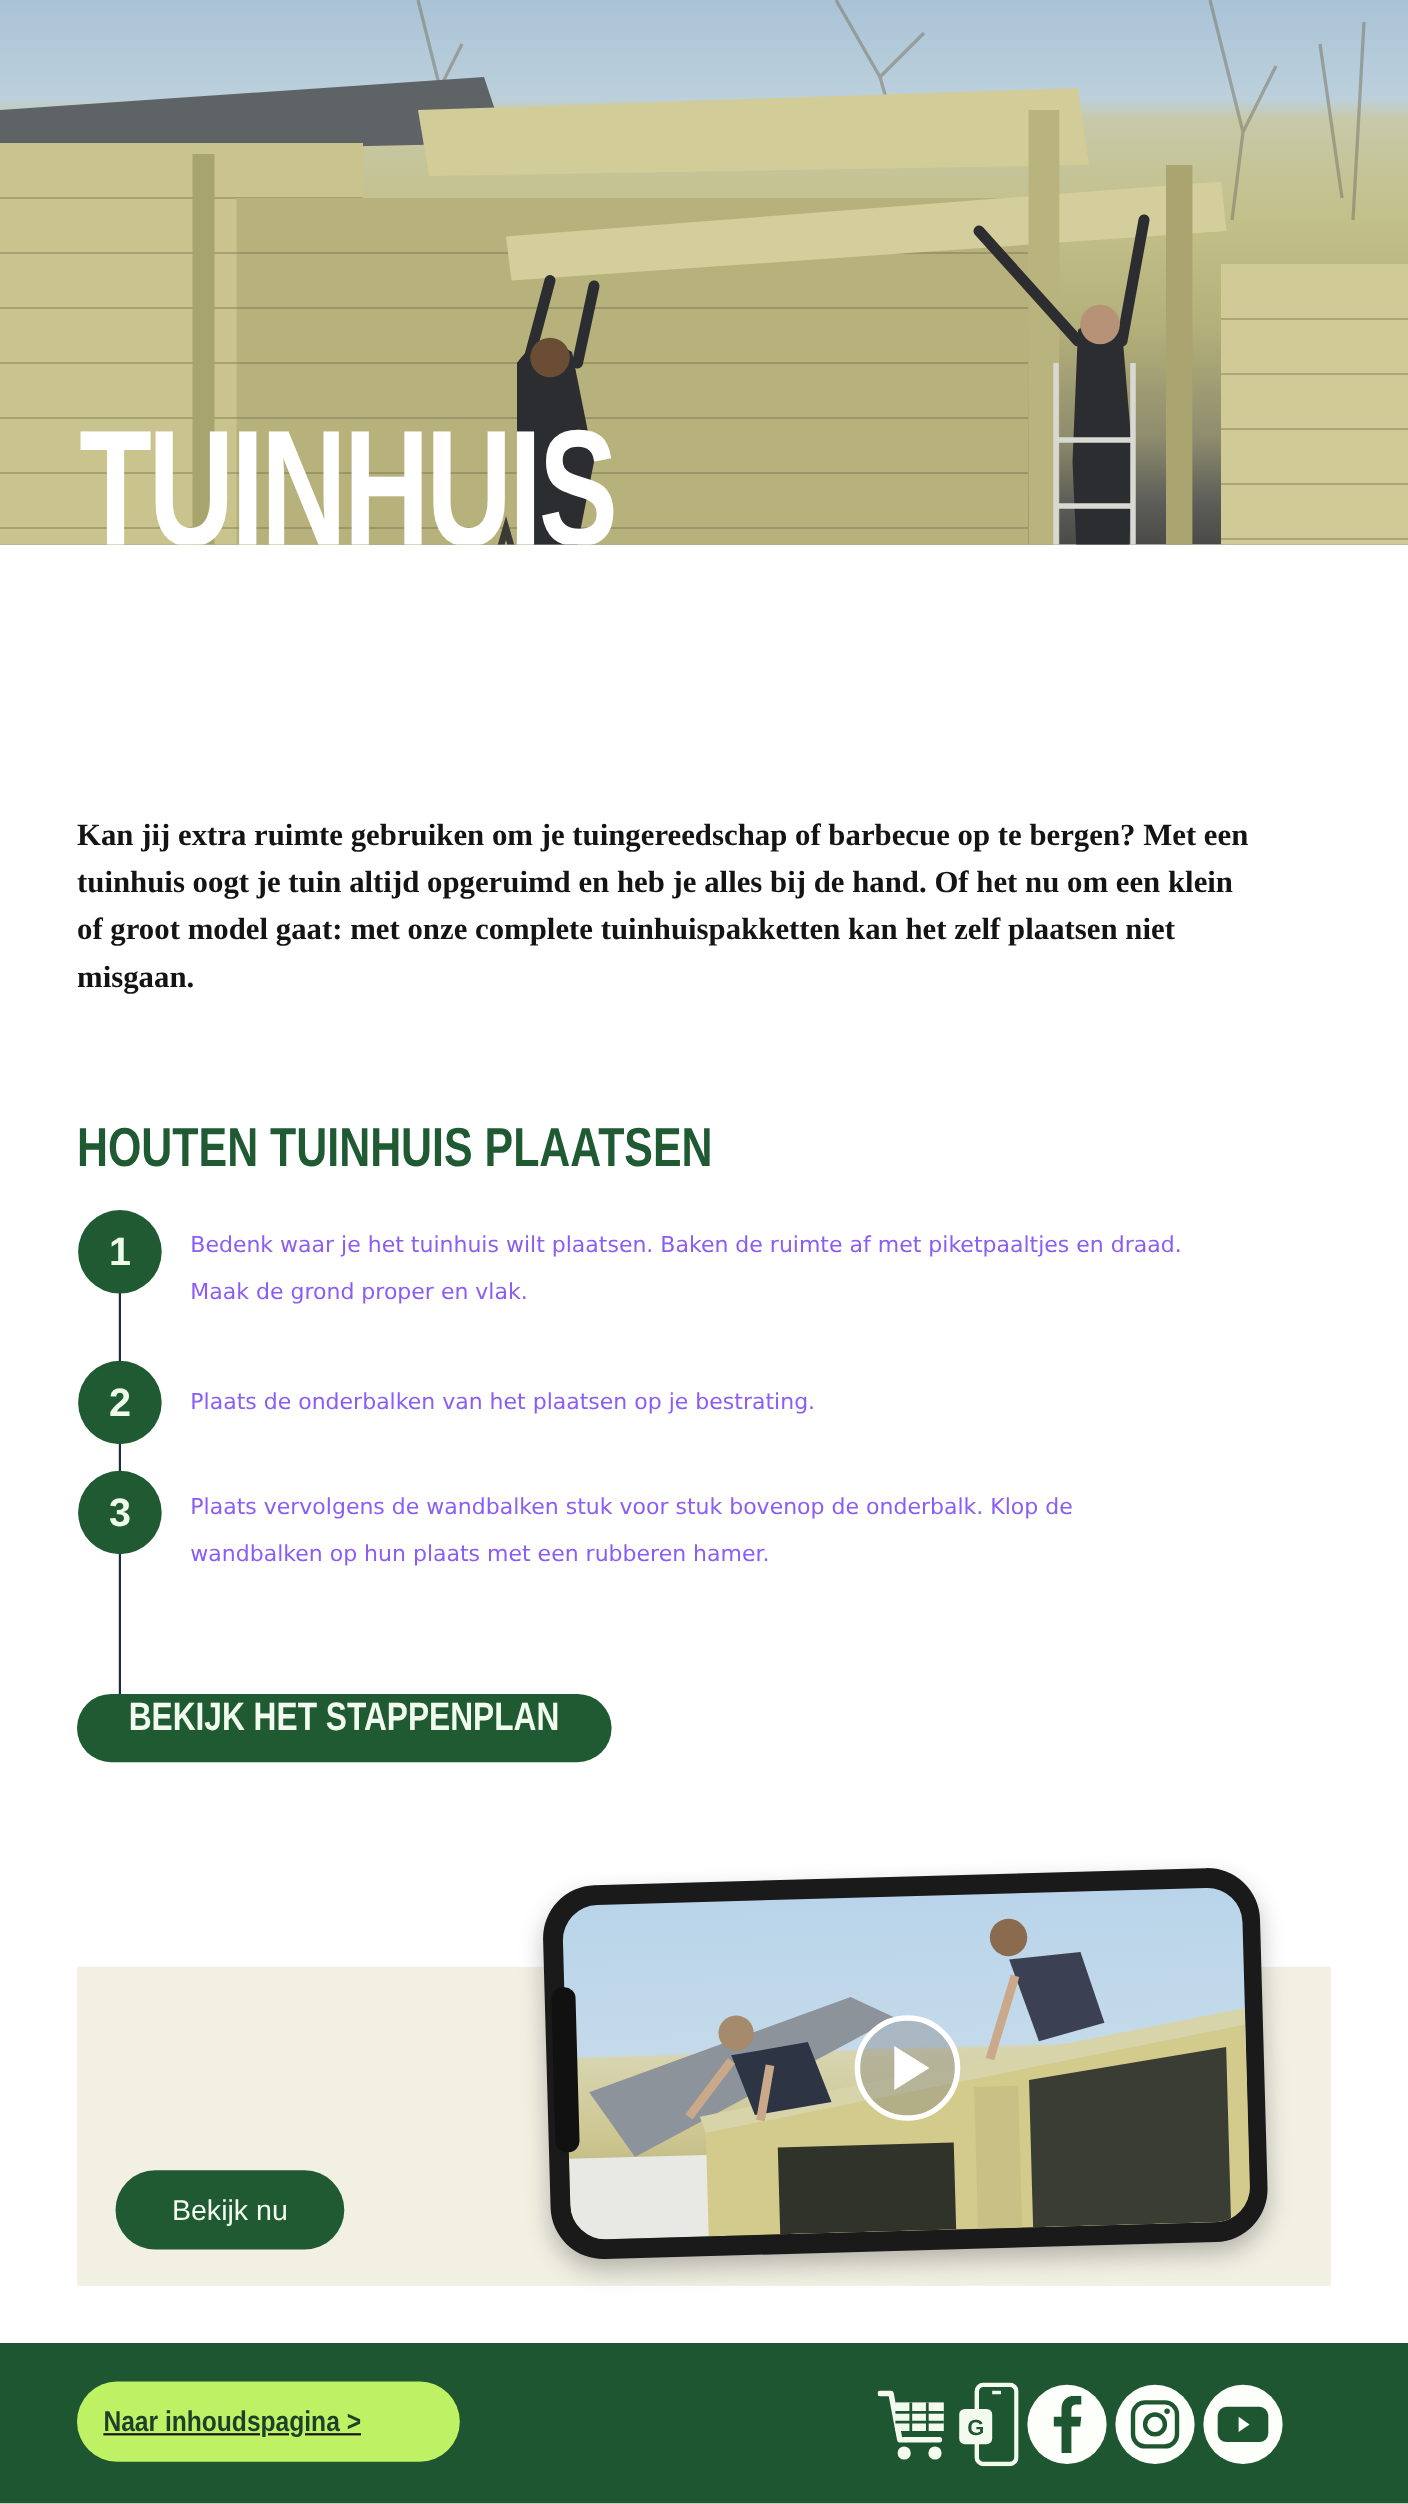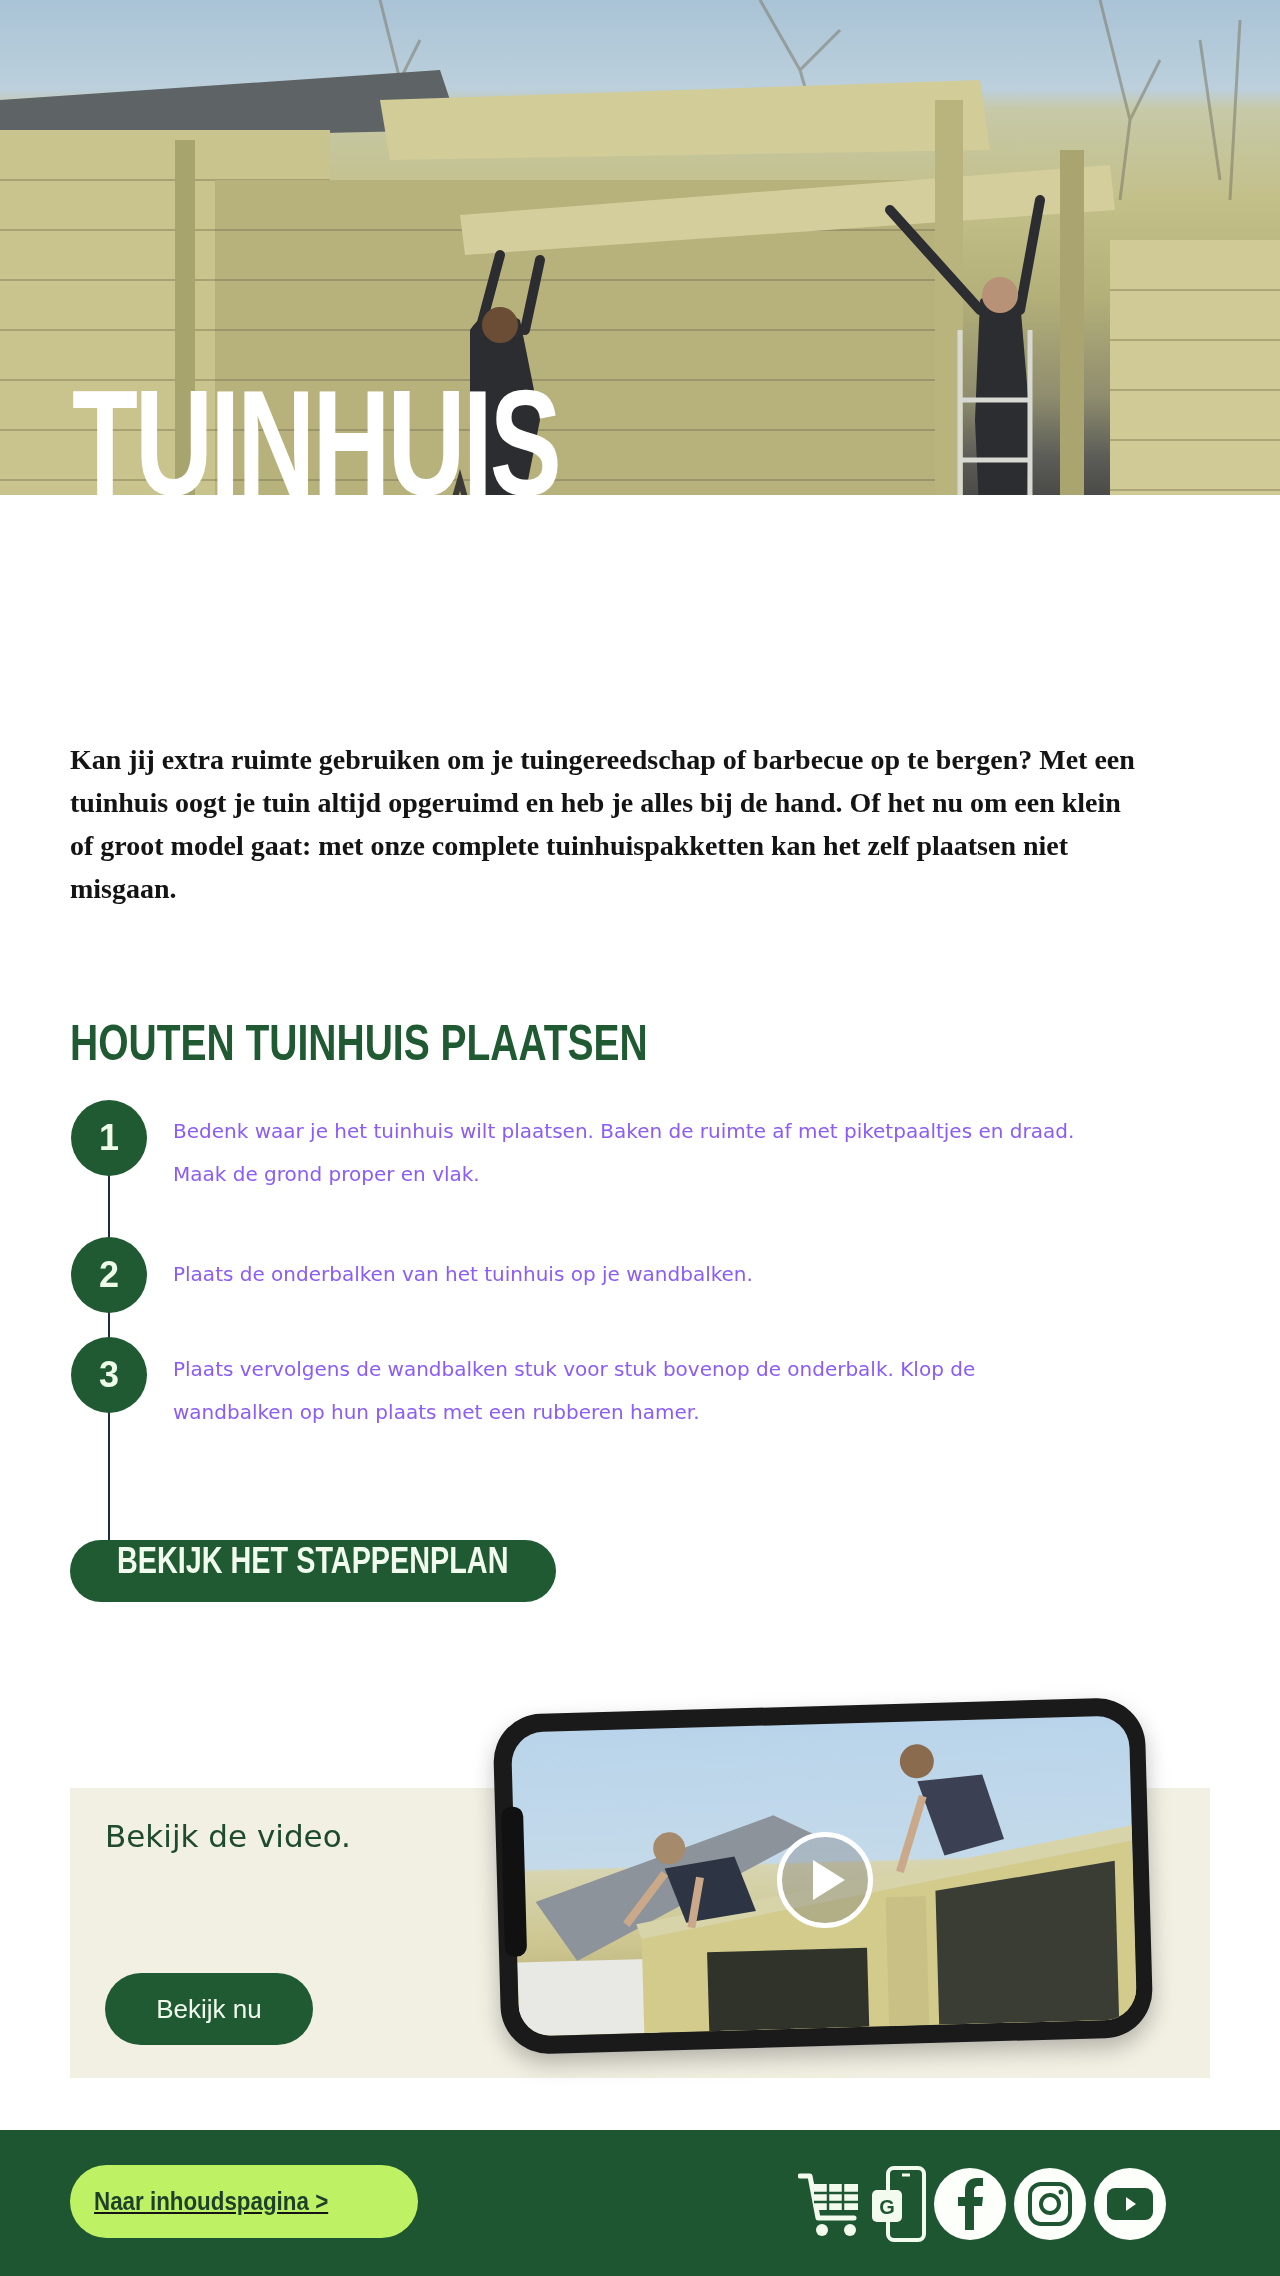--- a/index.html
+++ b/index.html
@@ -164,32 +164,31 @@
 <p class="intro">Kan jij extra ruimte gebruiken om je tuingereedschap of barbecue op te bergen? Met een tuinhuis oogt je tuin altijd opgeruimd en heb je alles bij de hand. Of het nu om een klein of groot model gaat: met onze complete tuinhuispakketten kan het zelf plaatsen niet misgaan.</p>
 
 <h2 class="section-heading">HOUTEN TUINHUIS PLAATSEN</h2>
 
 <div class="timeline-line"></div>
 
 <div class="step-circle" style="top:1100px;">1</div>
 <p class="step-text" style="top:1110px; width:960px;">Bedenk waar je het tuinhuis wilt plaatsen. Baken de ruimte af met piketpaaltjes en draad. Maak de grond proper en vlak.</p>
 
 <div class="step-circle" style="top:1237px;">2</div>
-<p class="step-text" style="top:1253px;">Plaats de onderbalken van het tuinhuis op je wandbalken.</p>
+<p class="step-text" style="top:1253px;">Plaats de onderbalken van het plaatsen op je bestrating.</p>
 
 <div class="step-circle" style="top:1337px;">3</div>
 <p class="step-text" style="top:1348px; width:900px;">Plaats vervolgens de wandbalken stuk voor stuk bovenop de onderbalk. Klop de wandbalken op hun plaats met een rubberen hamer.</p>
 
 <div class="cta-button">
   <span>BEKIJK HET STAPPENPLAN</span>
 </div>
 
 <div class="video-panel"></div>
 <div class="video-text">
-  <div>Bekijk de video.</div>
 </div>
 <div class="video-button">Bekijk nu</div>
 
 <div class="phone">
   <div class="phone-screen">
     <svg viewBox="0 0 618 304" preserveAspectRatio="none">
 
       <polygon points="20,170 260,90 300,110 60,230" fill="#8d939a"></polygon>
       <rect x="0" y="230" width="140" height="74" fill="#e8e8e4"></rect>
 

